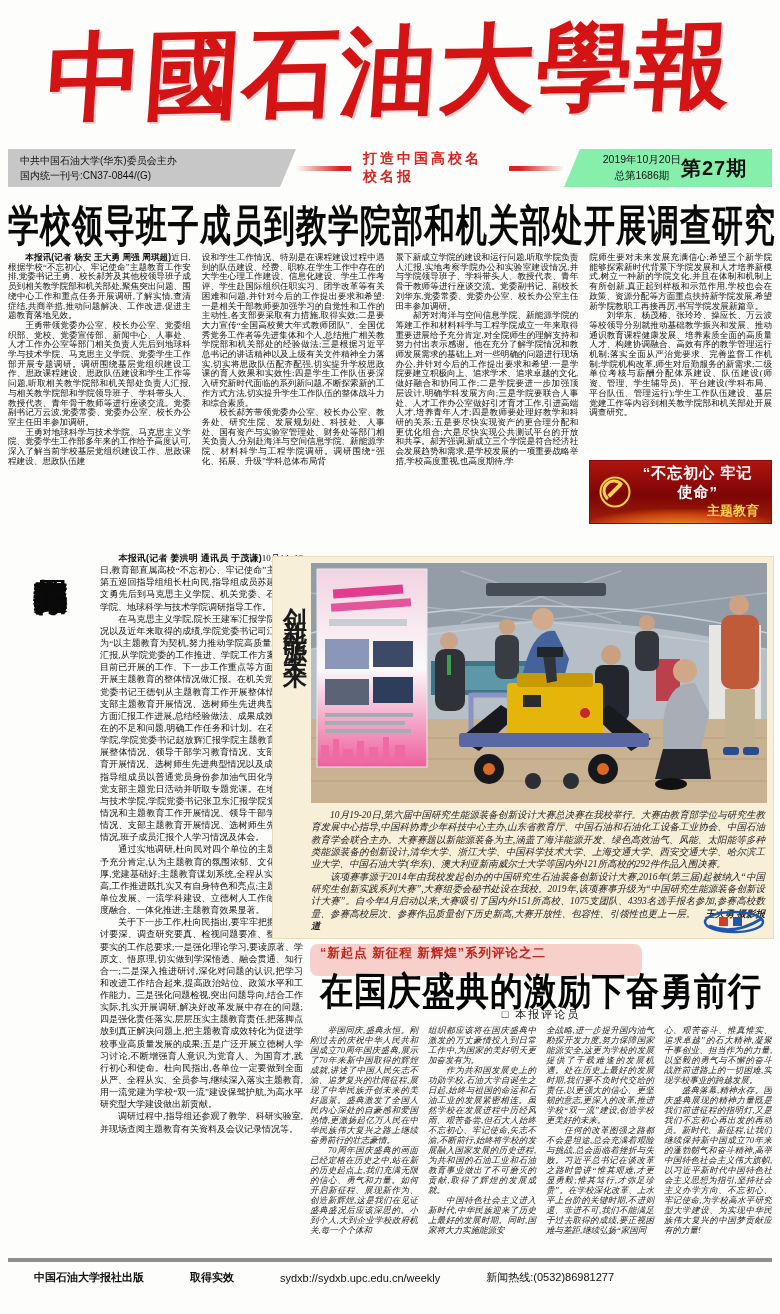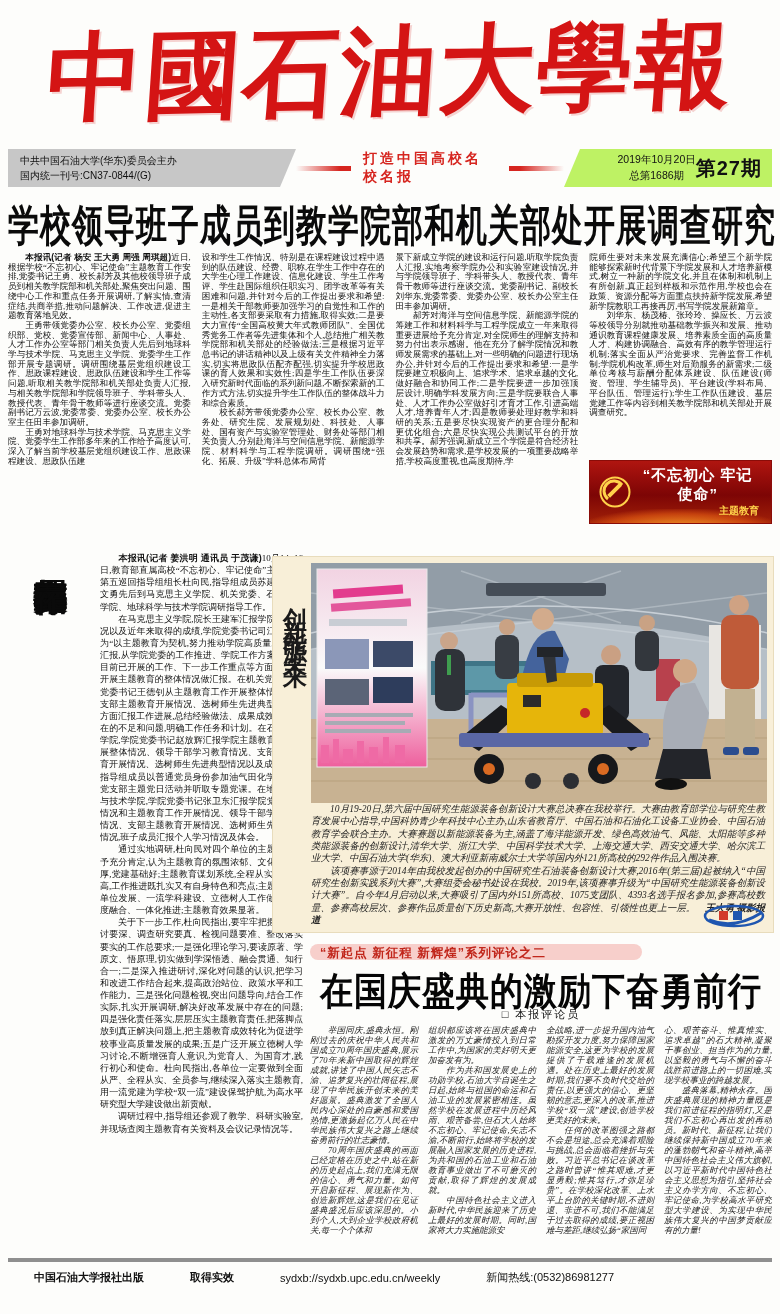--- a/index.html
+++ b/index.html
@@ -14,22 +14,22 @@
   .mi{position:absolute;left:8px;right:8px;bottom:5px;height:38px;display:flex;
       align-items:stretch;font-family:"Liberation Sans",sans-serif;}
   .mi-left{width:288px;background:#c7c7c7;clip-path:polygon(0 0,100% 0,calc(100% - 16px) 100%,0 100%);
            padding:3px 22px 3px 12px;font-size:10px;line-height:1.5;display:flex;
            flex-direction:column;justify-content:center;box-sizing:border-box;}
   .mi-center{flex:1;display:flex;align-items:center;justify-content:center;gap:12px;}
   .slog-line{width:70px;height:5px;}
   .slog-l{background:linear-gradient(90deg,rgba(214,37,31,0),#d6251f 80%);}
   .slog-r{background:linear-gradient(270deg,rgba(214,37,31,0),#d6251f 80%);}
   .slogan{color:#d6251f;font-weight:bold;font-size:14px;letter-spacing:3px;}
-  .mi-right{width:208px;background:#bef264;clip-path:polygon(16px 0,100% 0,100% 100%,0 100%);
-            display:flex;align-items:center;justify-content:flex-end;
+  .mi-right{width:208px;background:#86efac;clip-path:polygon(16px 0,100% 0,100% 100%,0 100%);
+            display:flex;align-items:center;justify-content:center;
             padding:0 10px 0 24px;box-sizing:border-box;}
   .mi-date{font-size:10.5px;line-height:1.5;text-align:center;}
   .mi-issue{font-size:20px;font-weight:bold;letter-spacing:1px;}
   
   .headline1{position:absolute;top:197px;left:8px;width:764px;text-align:center;
              font-family:"Liberation Sans",sans-serif;font-weight:900;font-size:31px;
              letter-spacing:1px;transform:scaleY(1.38);transform-origin:top center;
              white-space:nowrap;color:#0a0a0a;}
   
   .a1{position:absolute;top:253px;left:8px;width:764px;height:300px;display:grid;
@@ -41,48 +41,48 @@
   .col4wrap .a1col{flex:none;height:200px;}
   
   .banner{margin-top:7px;height:62px;position:relative;overflow:hidden;
           background:linear-gradient(180deg,#b01510,#7d0505 55%,#a02008);
           border:1px solid #8a0c08;}
   .banner-row{display:flex;align-items:center;height:100%;position:relative;z-index:2;}
   .banner-txt{flex:1;padding-right:12px;}
   .banner-l1{color:#fff;font-family:"Liberation Sans",sans-serif;font-weight:bold;
              font-size:15px;letter-spacing:1px;text-align:center;}
   .banner-l2{color:#ffd24a;font-family:"Liberation Sans",sans-serif;font-weight:bold;
-             font-size:10px;text-align:right;margin-top:0;}
+             font-size:13px;text-align:right;margin-top:0;}
   .banner:after{content:"";position:absolute;bottom:-8px;left:-10px;right:-10px;height:22px;
      background:radial-gradient(ellipse at 50% 100%,rgba(255,176,46,.95),rgba(255,116,22,.45) 55%,transparent 75%);z-index:1;}
   .emblem{margin:0 4px 0 8px;flex:none;}
   
   .vert-wrap{position:absolute;left:8px;top:560px;width:88px;height:700px;}
   .vert-head{width:60px;height:700px;writing-mode:vertical-rl;text-orientation:upright;
              font-family:"Liberation Sans",sans-serif;font-weight:900;font-size:23.5px;
              line-height:60px;letter-spacing:.5px;transform:scaleX(1.42);
              transform-origin:left center;color:#0a0a0a;}
   .a2{position:absolute;left:100px;top:552px;width:203px;height:700px;font-size:9px;
       line-height:1.35;text-align:justify;word-break:break-all;white-space:pre-wrap;
       overflow:hidden;}
   
   .photo-box{position:absolute;left:272px;top:556px;width:502px;background:#f8efd8;
              border:1px solid #e8dcbc;padding:6px;box-sizing:border-box;}
   .photo-row{display:flex;}
   .vert-label{width:32px;writing-mode:vertical-rl;text-orientation:upright;font-size:24px;
               font-weight:bold;letter-spacing:11px;padding-top:26px;color:#1a1a1a;
               font-family:"Liberation Serif",serif;}
-  .caption{margin-left:32px;margin-top:0;font-style:italic;font-size:9.5px;line-height:1.3;
+  .caption{margin-left:32px;margin-top:6px;font-style:italic;font-size:9.5px;line-height:1.3;
            text-align:justify;word-break:break-all;position:relative;color:#222;
            padding-right:2px;}
   .caption p{margin:0;white-space:pre-wrap;}
   .credit{font-weight:bold;margin-left:10px;}
   .cap-logo{position:absolute;right:2px;bottom:-2px;}
   
-  .kicker{position:absolute;left:310px;top:944px;width:332px;height:16px;background:#f7cfcb;
+  .kicker{position:absolute;left:310px;top:944px;width:332px;height:32px;background:#f7cfcb;
           color:#c1261b;font-family:"Liberation Sans",sans-serif;font-weight:bold;
           font-size:12.5px;line-height:18px;padding-left:10px;box-sizing:border-box;
           letter-spacing:1px;white-space:nowrap;overflow:hidden;border-radius:8px;}
   .c-headline{position:absolute;left:310px;top:966px;width:462px;text-align:center;
               font-family:"Liberation Serif",serif;font-weight:900;font-size:33px;
               letter-spacing:1px;transform:scaleY(1.15);transform-origin:top center;
               white-space:nowrap;color:#050505;}
   .c-byline{position:absolute;left:310px;top:1007px;width:462px;text-align:center;
             font-family:"Liberation Sans",sans-serif;font-size:11px;letter-spacing:2px;}
   .c-body{position:absolute;left:310px;top:1025px;width:462px;height:230px;display:grid;

